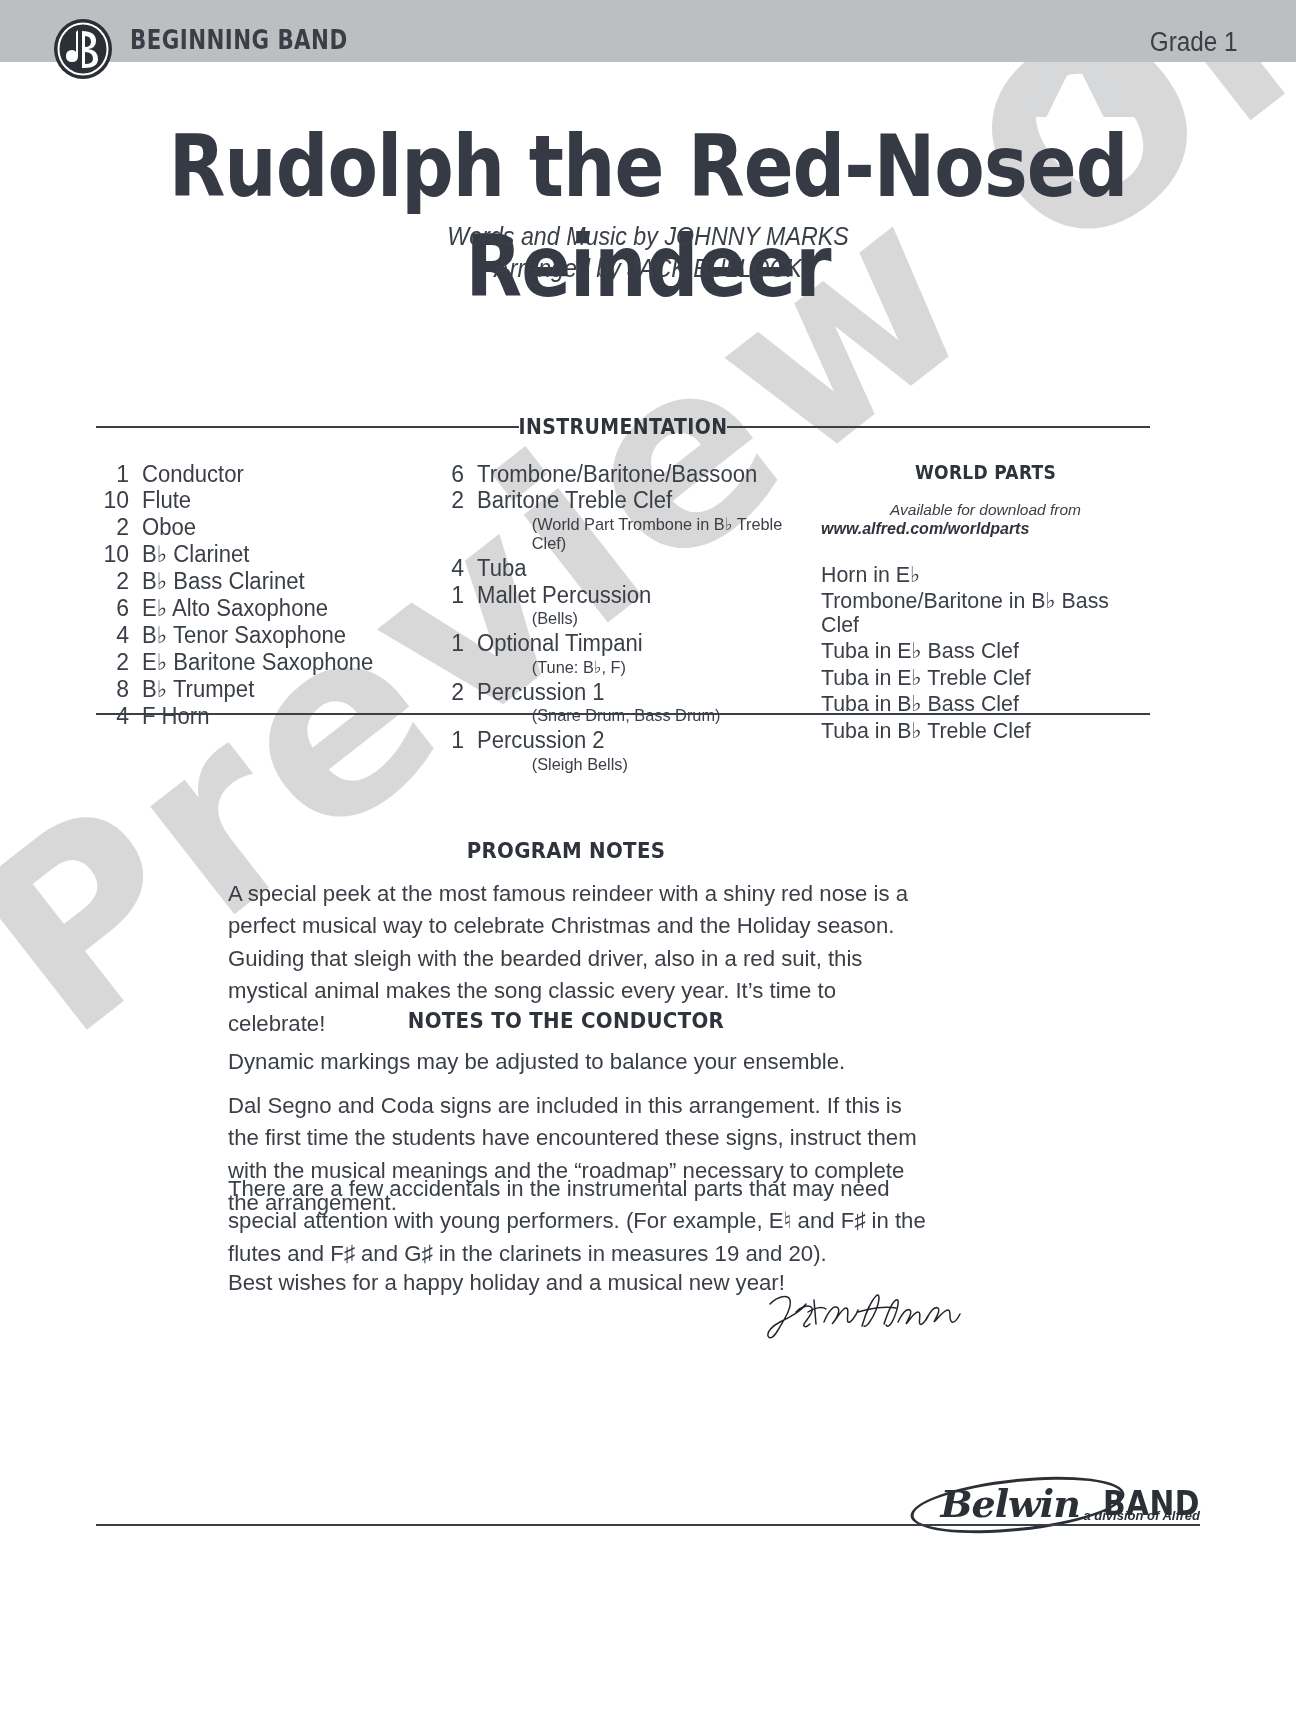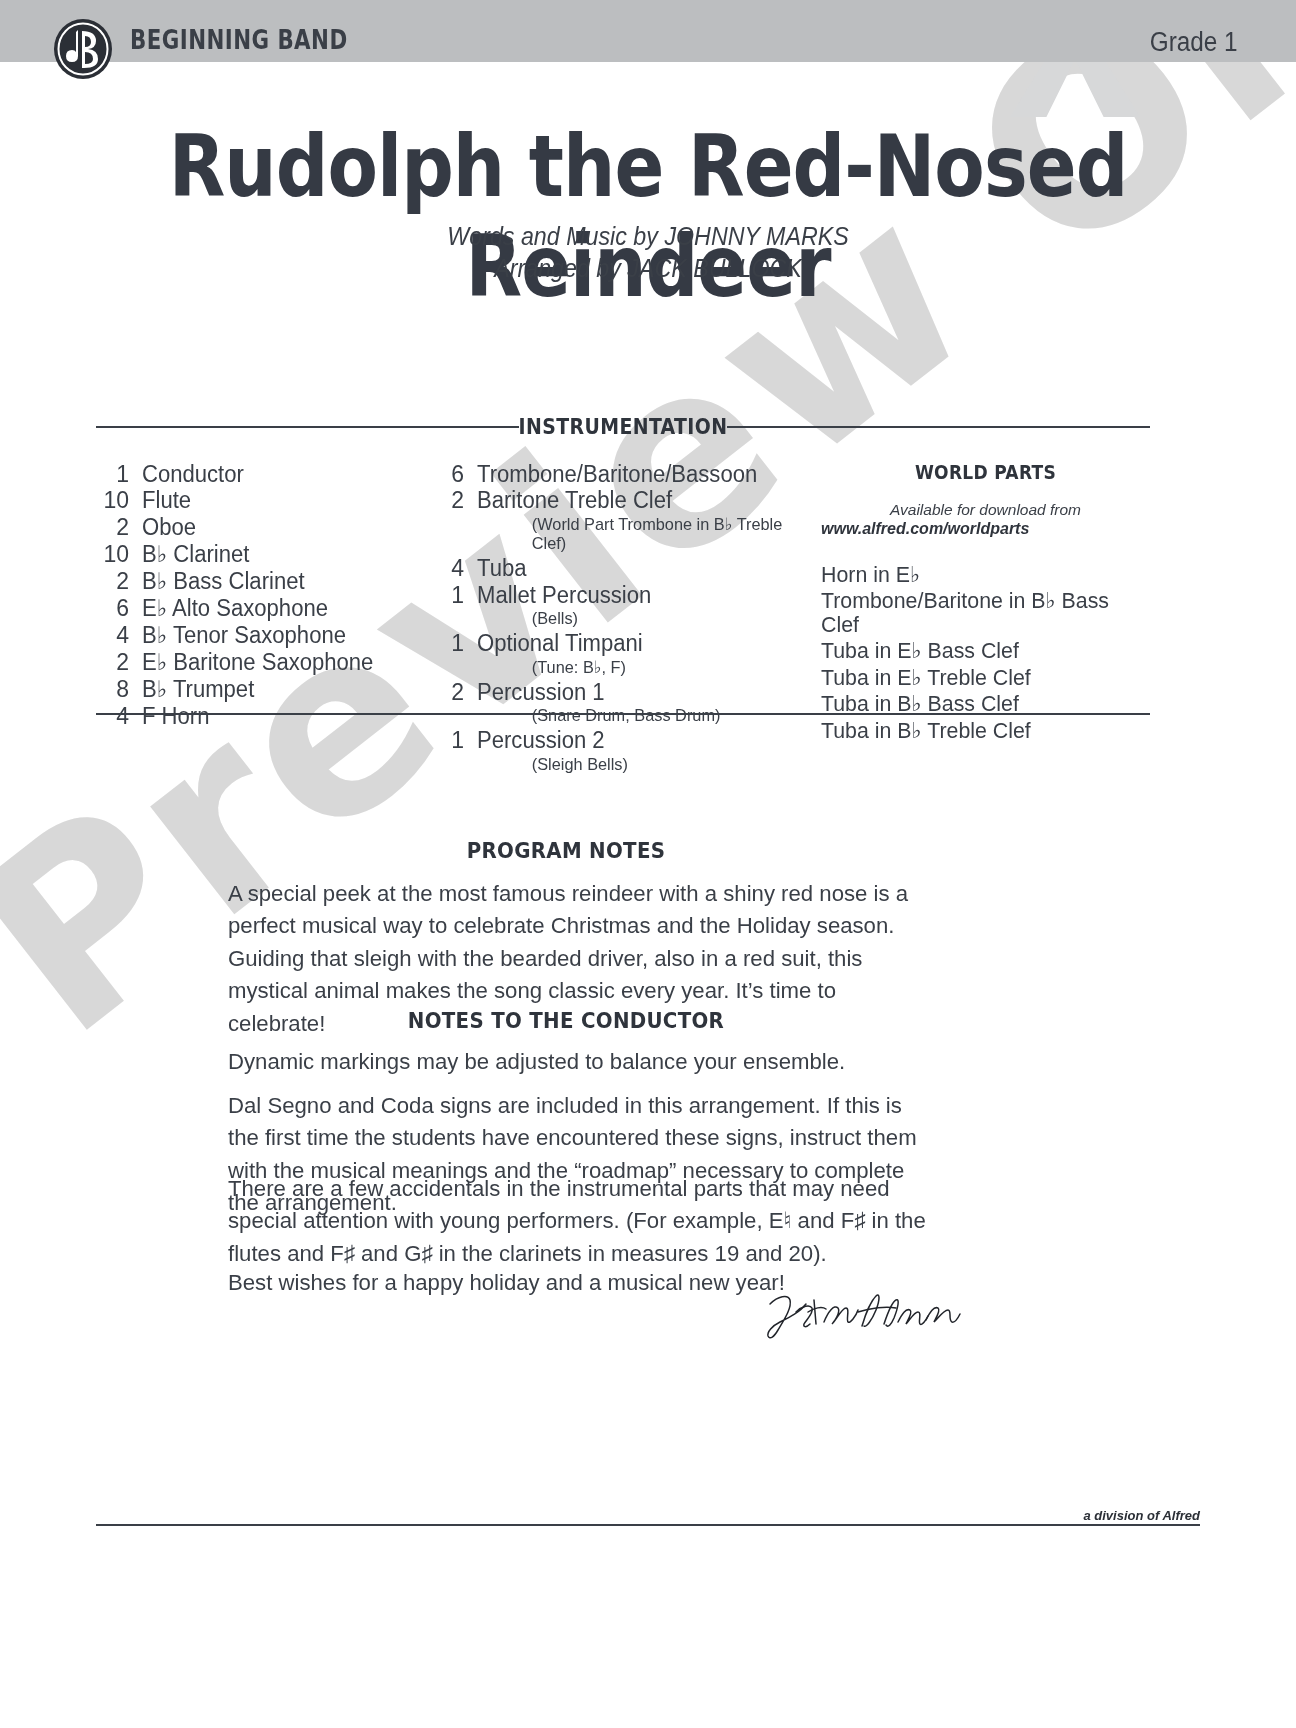--- a/index.html
+++ b/index.html
@@ -506,17 +506,24 @@
         <path d="M62 40 C66 30 72 22 76 26 C79 30 72 40 70 42 C74 38 80 26 84 26 C88 26 84 38 86 40 C88 42 94 34 96 28"></path>
         <path d="M100 44 C104 30 110 18 114 14 C118 10 118 18 114 28 C110 38 104 46 102 44"></path>
         <path d="M96 30 C108 26 124 24 134 26"></path>
         <path d="M122 42 C126 30 130 20 134 18 C138 16 136 26 132 36 C129 43 126 46 124 43"></path>
         <path d="M136 40 C140 32 144 26 148 28 C151 30 146 38 144 42 C148 38 152 30 156 30 C160 30 156 40 158 42 C160 44 164 38 166 34"></path>
         <path d="M164 38 C168 30 172 24 176 26 C179 28 174 36 172 40 C176 36 182 28 186 28 C190 28 186 38 190 40 C193 41 196 36 198 32"></path>
       </g>
     </svg>
   </div>
 
+  <div class="belwin-logo">
+    <div class="belwin-script">
+      <span class="belwin-oval"></span>
+      <span>Belwin</span>
+    </div>
+    <div class="belwin-band">BAND</div>
+  </div>
   <div class="belwin-div">a division of Alfred</div>
 
   <div class="footer-rule"></div>
 
 </div>
 
 </body></html>

